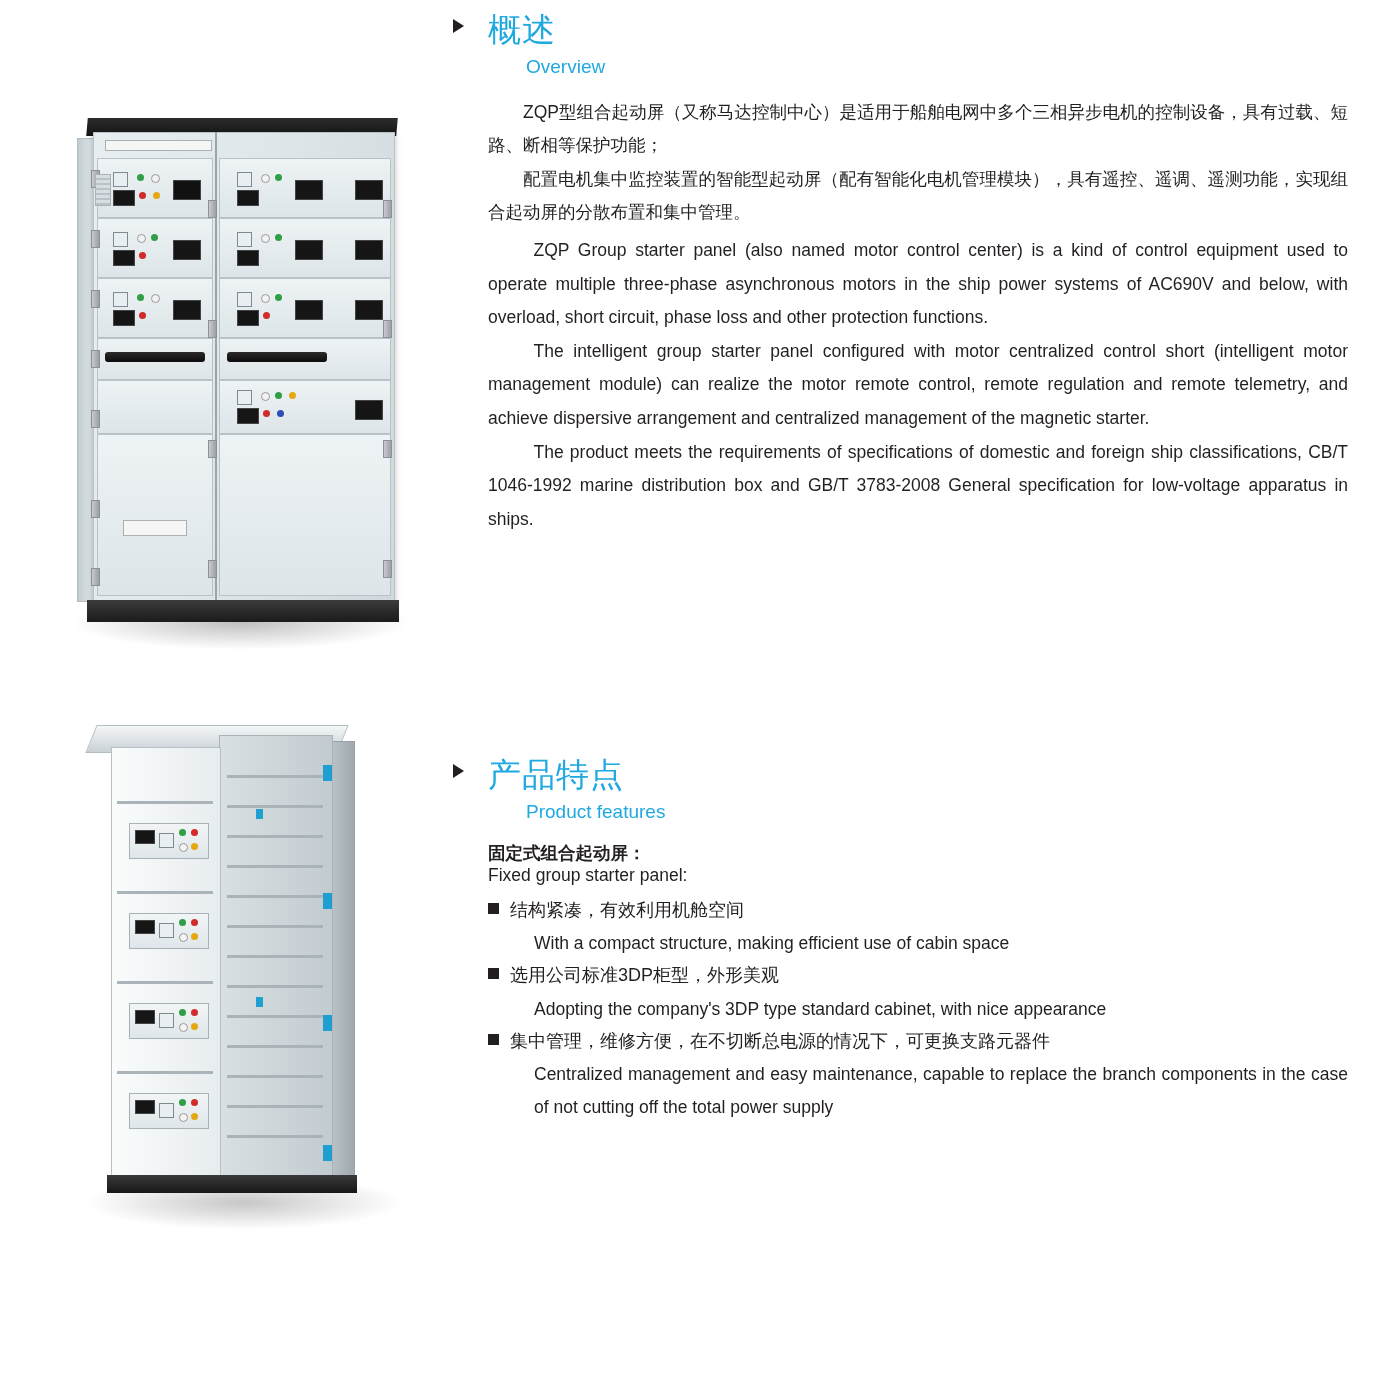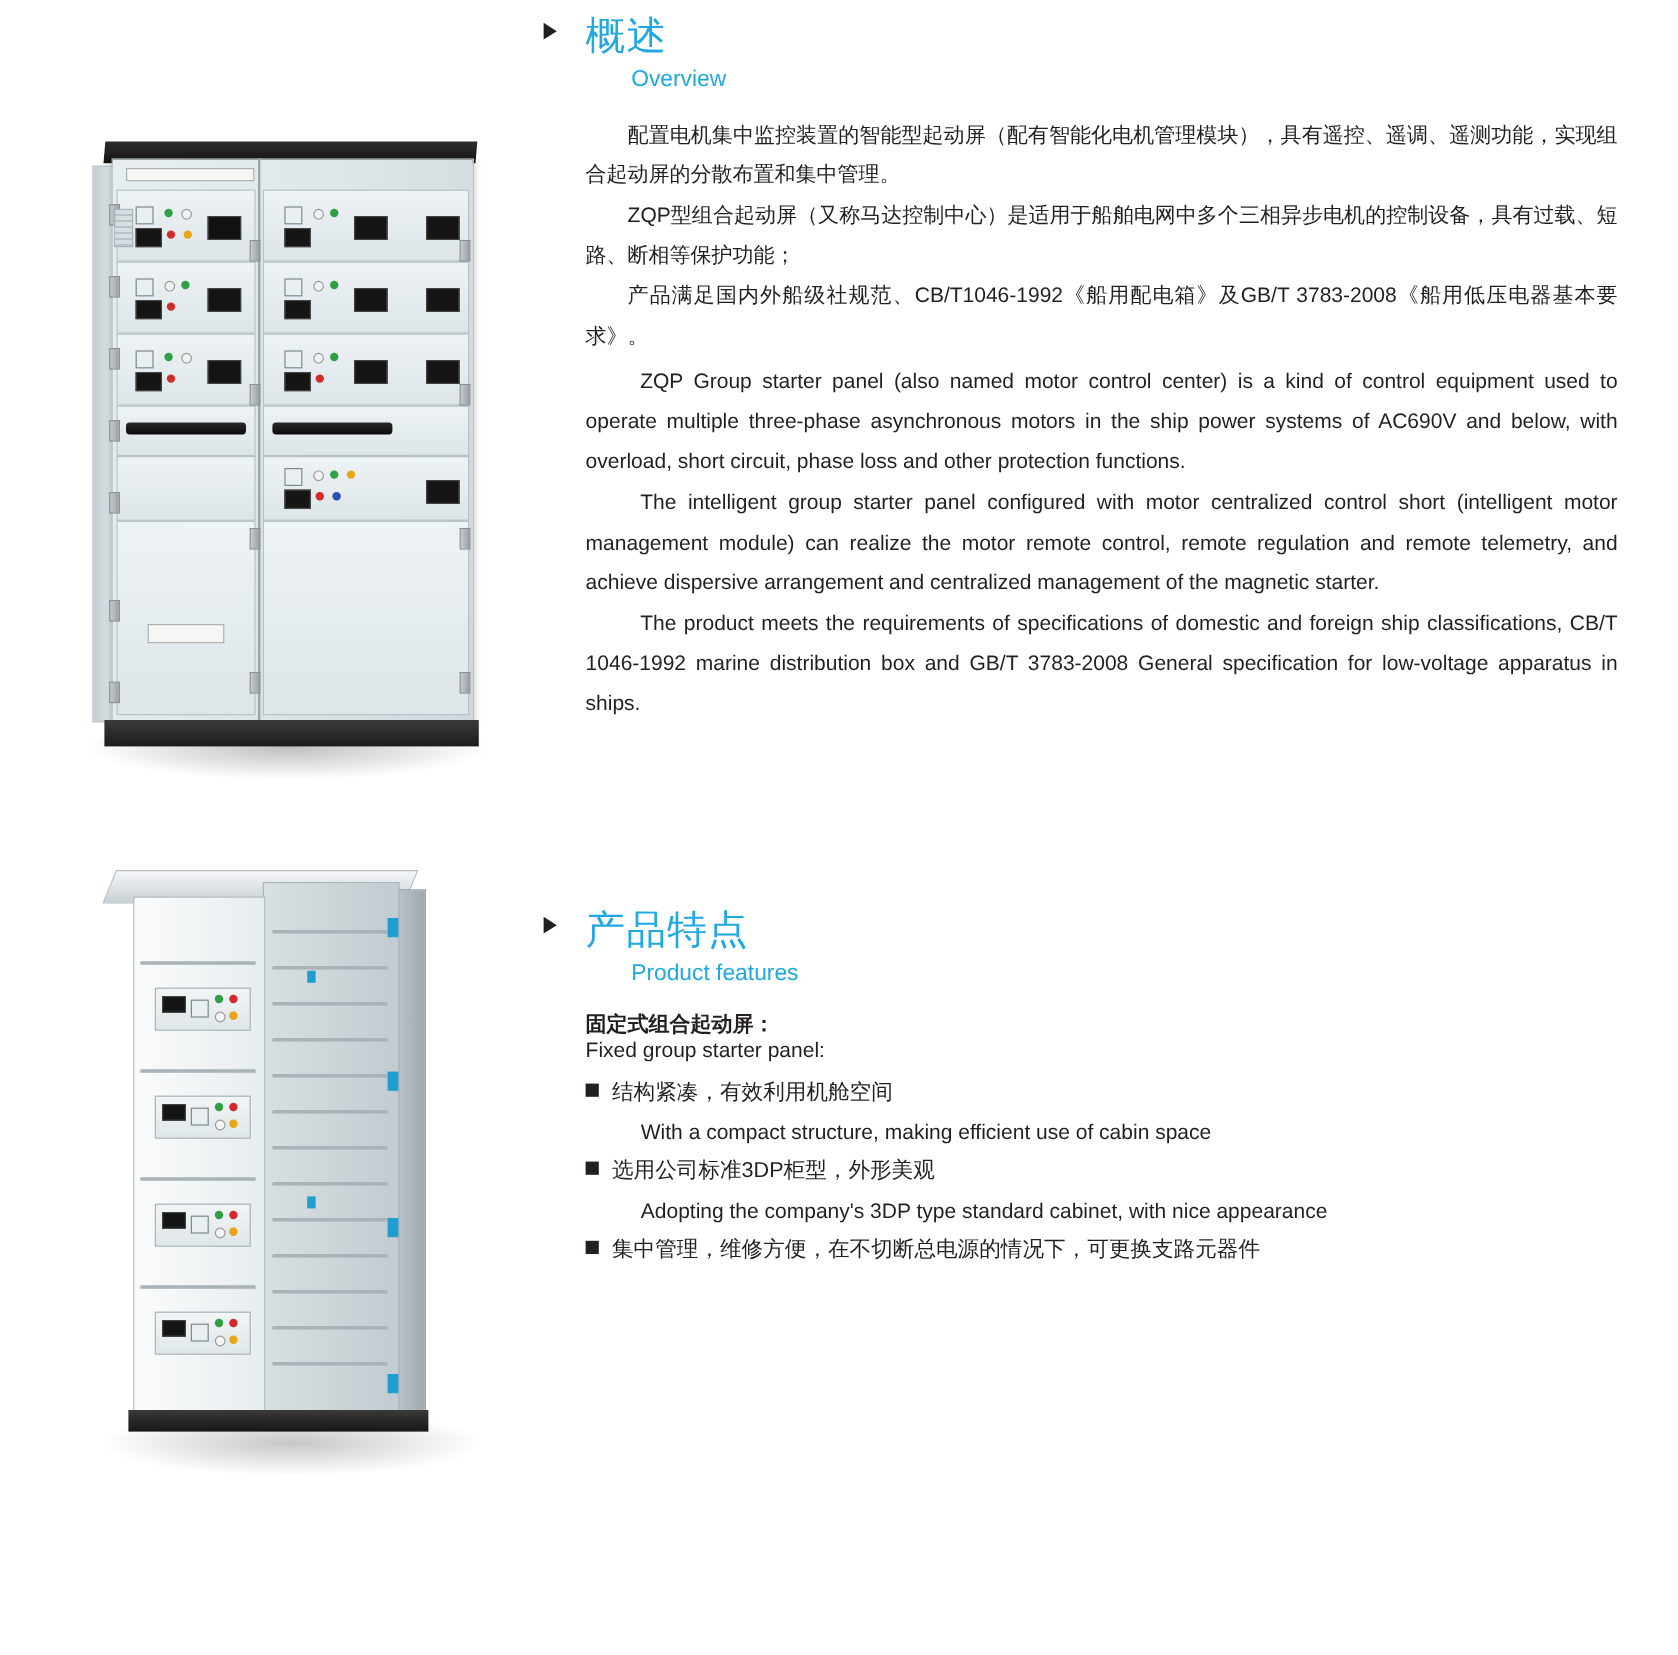--- a/index.html
+++ b/index.html
@@ -439,23 +439,22 @@
 
     <div style="position:absolute; left:55px; top:10px; width:860px;">
 
       <div class="sec-head">
         <span class="sec-arrow"></span>
         <div class="sec-title-cn">概述</div>
         <div class="sec-title-en">Overview</div>
       </div>
 
       <div style="margin-top:18px;">
+        <p class="para cn">ZQP型组合起动屏（又称马达控制中心）是适用于船舶电网中多个三相异步电机的控制设备，具有过载、短路、断相等保护功能；</p>
         <p class="para cn">配置电机集中监控装置的智能型起动屏（配有智能化电机管理模块），具有遥控、遥调、遥测功能，实现组合起动屏的分散布置和集中管理。</p>
-        <p class="para cn">ZQP型组合起动屏（又称马达控制中心）是适用于船舶电网中多个三相异步电机的控制设备，具有过载、短路、断相等保护功能；</p>
-        <p class="para cn">产品满足国内外船级社规范、CB/T1046-1992《船用配电箱》及GB/T 3783-2008《船用低压电器基本要求》。</p>
         <p class="para en" style="margin-top:4px;">ZQP Group starter panel (also named motor control center) is a kind of control equipment used to operate multiple three-phase asynchronous motors in the ship power systems of AC690V and below, with overload, short circuit, phase loss and other protection functions.</p>
         <p class="para en">The intelligent group starter panel configured with motor centralized control short (intelligent motor management module) can realize the motor remote control, remote regulation and remote telemetry, and achieve dispersive arrangement and centralized management of the magnetic starter.</p>
         <p class="para en">The product meets the requirements of specifications of domestic and foreign ship classifications, CB/T 1046-1992 marine distribution box and GB/T 3783-2008 General specification for low-voltage apparatus in ships.</p>
       </div>
     </div>
 
     <div style="position:absolute; left:55px; top:755px; width:860px;">
 
       <div class="sec-head">
         <span class="sec-arrow"></span>
@@ -478,20 +477,21 @@
           <div class="feat-item">
             <span class="feat-bullet"></span>
             <p class="feat-cn">选用公司标准3DP柜型，外形美观</p>
             <p class="feat-en">Adopting the company's 3DP type standard cabinet, with nice appearance</p>
           </div>
 
 
           <div class="feat-item">
             <span class="feat-bullet"></span>
             <p class="feat-cn">集中管理，维修方便，在不切断总电源的情况下，可更换支路元器件</p>
+            <p class="feat-en">Centralized management and easy maintenance, capable to replace the branch components in the case of not cutting off the total power supply</p>
           </div>
 
         </div>
       </div>
     </div>
 
   </div>
 </div>
 
 </body></html>

